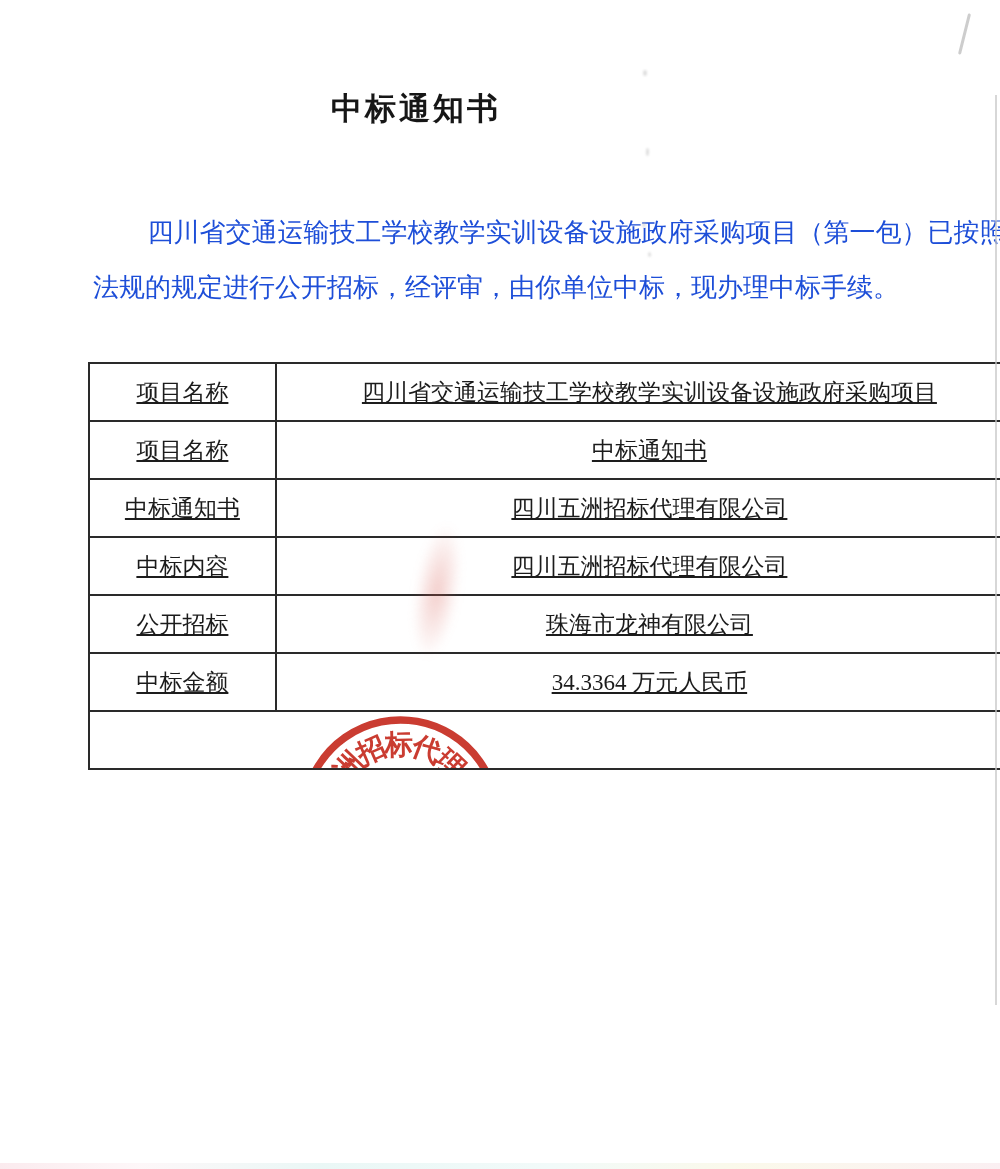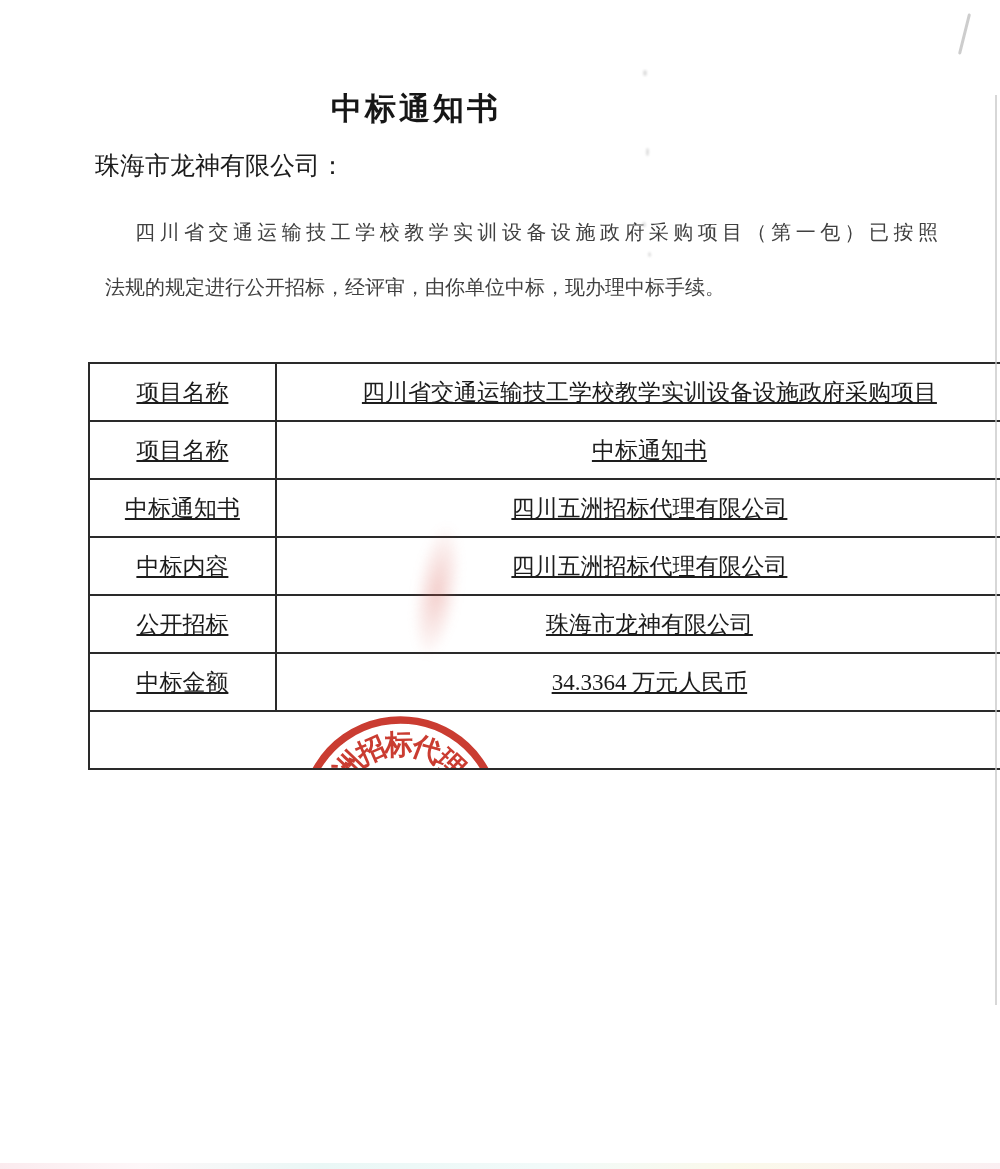--- a/index.html
+++ b/index.html
@@ -12,25 +12,25 @@
   .doc-title{
     position:absolute;top:88px;left:0;width:832px;text-align:center;
     font-size:31px;font-weight:bold;letter-spacing:3px;color:#161616;
   }
   .addressee{
     position:absolute;top:149px;left:95px;width:845px;
     font-size:25px;color:#1b1b1b;
   }
   .body-par{position:absolute;top:205px;left:93px;width:845px;}
   .body-line{
-    font-size:20px;line-height:55px;height:55px;color:#404040;
+    font-size:26px;line-height:55px;height:55px;color:#1d4ed8;
     text-align:justify;text-align-last:justify;white-space:nowrap;
   }
   .body-line.first{text-indent:2.1em;}
-  .body-line.last{text-align-last:left;margin-left:12px;}
+  .body-line.last{text-align-last:left;}
   
   table.notice{
     position:absolute;top:362px;left:88px;width:936px;
     border-collapse:collapse;table-layout:fixed;text-decoration:underline;
   }
   table.notice td{
     border:2px solid #2a2a2a;text-align:center;vertical-align:middle;
     font-size:23px;height:56px;padding:0 4px;color:#1b1b1b;
     overflow:hidden;white-space:nowrap;
   }
@@ -73,21 +73,20 @@
       rgba(243,238,198,.8) 74%,rgba(240,205,214,.7) 100%);
   }
 </style>
 </head>
 <body>
 
 <div id="page">
 
   <div class="doc-title">中标通知书</div>
 
-  <div class="addressee">珠海市龙神有限公司：</div>
 
   <div class="body-par">
     <div class="body-line first">四川省交通运输技工学校教学实训设备设施政府采购项目（第一包）已按照</div>
     <div class="body-line last">法规的规定进行公开招标，经评审，由你单位中标，现办理中标手续。</div>
   </div>
 
   <table class="notice">
     <colgroup>
       <col style="width:20%">
         <col style="width:30%">

